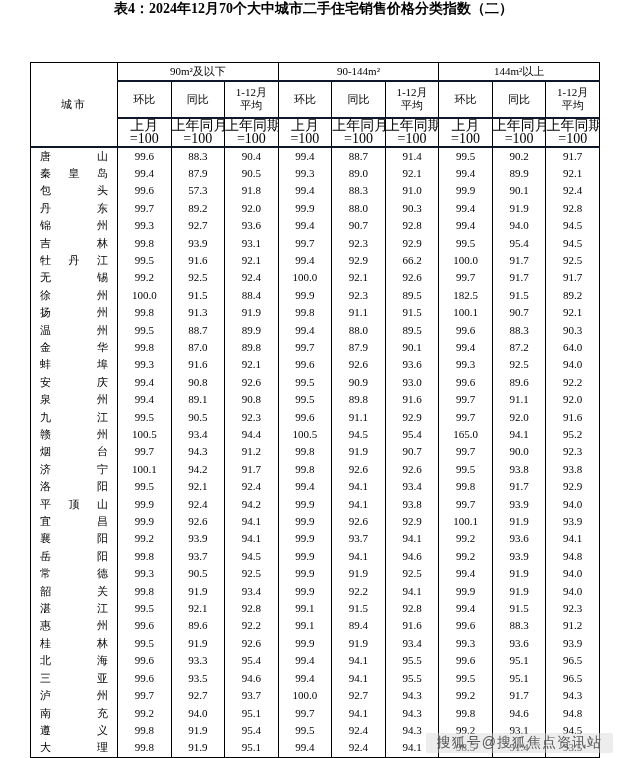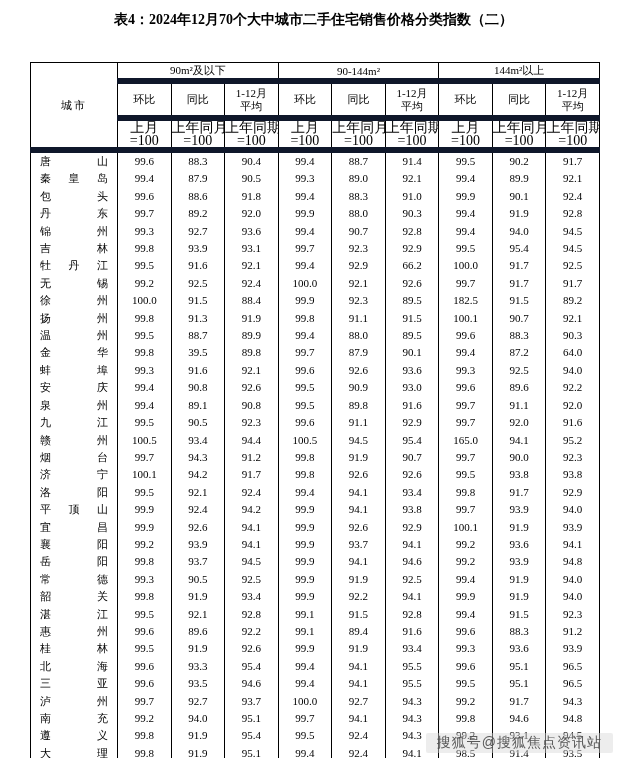--- a/index.html
+++ b/index.html
@@ -7,21 +7,20 @@
   body {
     width:627px; height:758px;
     background:#ffffff;
     color:#000;
     font-family:"Liberation Serif","DejaVu Serif",serif;
     position:relative;
     overflow:hidden;
   }
   .page-title {
     margin:0;
-    padding-top:11px;
     text-align:center;
     font-size:14px;
     font-weight:bold;
     font-family:"Liberation Serif","DejaVu Serif",serif;
   }
   .table-wrap {
     position:absolute;
     top:62px; left:30px;
     width:570px;
   }
@@ -33,21 +32,21 @@
   }
   th, td {
     border-left:1px solid #000;
     padding:0;
     text-align:center;
     font-weight:normal;
     vertical-align:middle;
     overflow:hidden;
     white-space:nowrap;
   }
-  thead th { border-bottom:6px solid #0f172a; }
+  thead th { border-bottom:2px solid #0f172a; }
   tr.group-row th { height:18px; font-size:11px; }
   tr.metric-row th { height:37px; font-size:11px; line-height:13px; }
   tr.base-row th { height:29px; font-size:14px; line-height:13px; }
   th.city-h { font-size:12px; letter-spacing:2px; }
   tbody td {
     height:17.4px;
     font-size:11px;
     line-height:17.4px;
   }
   td.city-cell { padding:0; }
@@ -191,21 +190,21 @@
           <td class="value-cell">92.1</td>
         </tr>
         <tr>
           <td class="city-cell">
             <div class="city-flex">
               <span>包</span>
               <span>头</span>
             </div>
           </td>
           <td class="value-cell">99.6</td>
-          <td class="value-cell">88.6</td>
+          <td class="value-cell">57.3</td>
           <td class="value-cell">91.8</td>
           <td class="value-cell">99.4</td>
           <td class="value-cell">88.3</td>
           <td class="value-cell">91.0</td>
           <td class="value-cell">99.9</td>
           <td class="value-cell">90.1</td>
           <td class="value-cell">92.4</td>
         </tr>
         <tr>
           <td class="city-cell">
@@ -345,21 +344,21 @@
           <td class="value-cell">90.3</td>
         </tr>
         <tr>
           <td class="city-cell">
             <div class="city-flex">
               <span>金</span>
               <span>华</span>
             </div>
           </td>
           <td class="value-cell">99.8</td>
-          <td class="value-cell">39.5</td>
+          <td class="value-cell">87.0</td>
           <td class="value-cell">89.8</td>
           <td class="value-cell">99.7</td>
           <td class="value-cell">87.9</td>
           <td class="value-cell">90.1</td>
           <td class="value-cell">99.4</td>
           <td class="value-cell">87.2</td>
           <td class="value-cell">64.0</td>
         </tr>
         <tr>
           <td class="city-cell">

